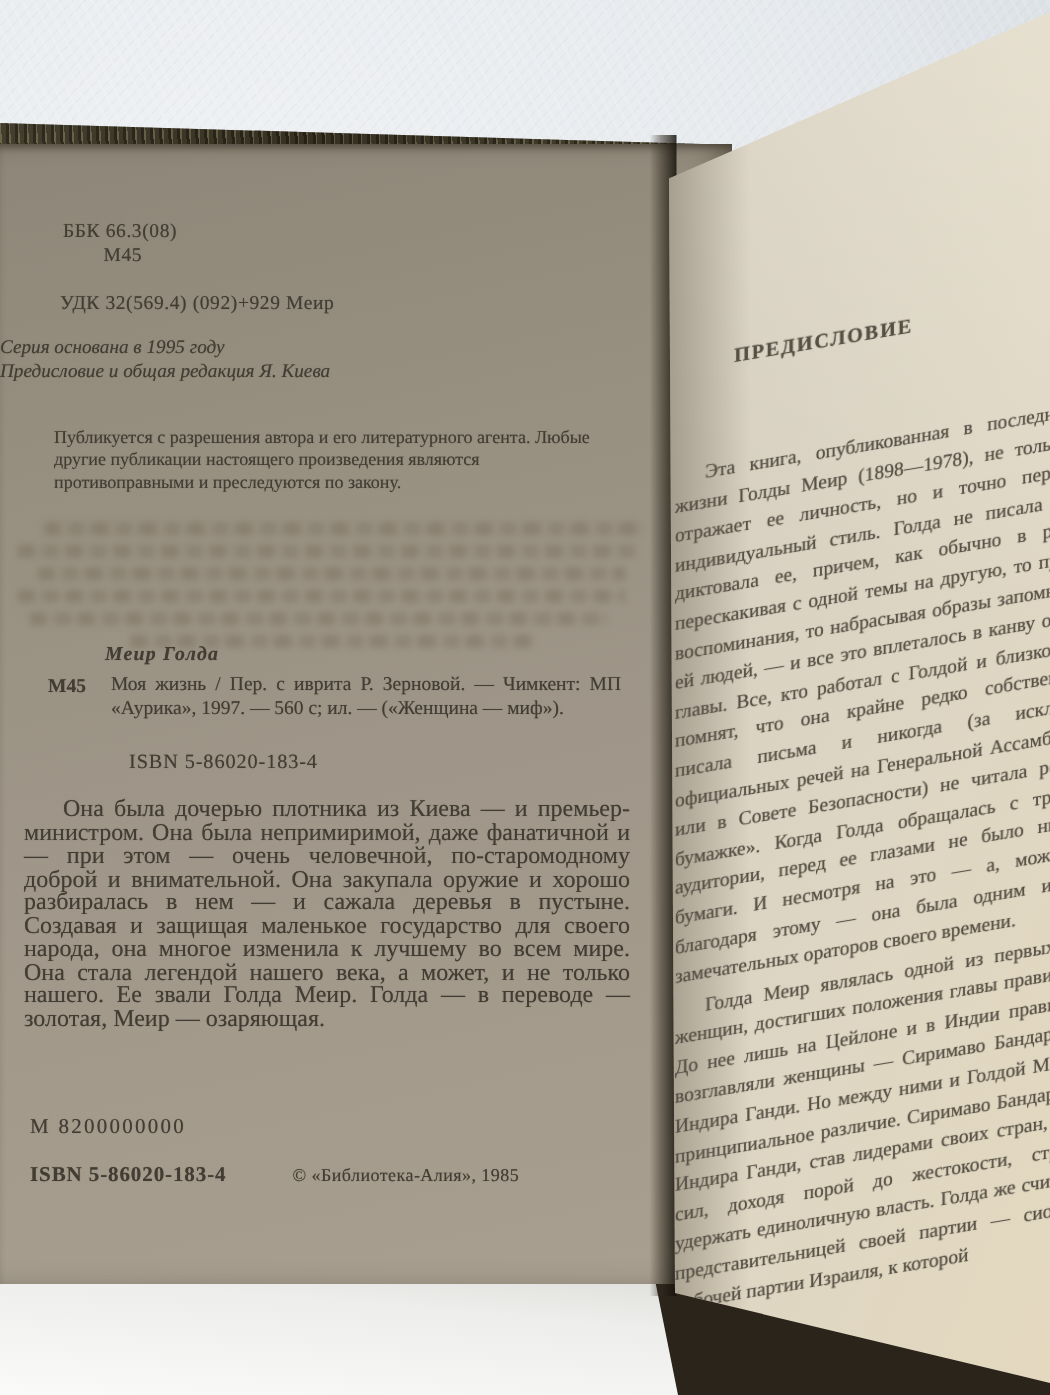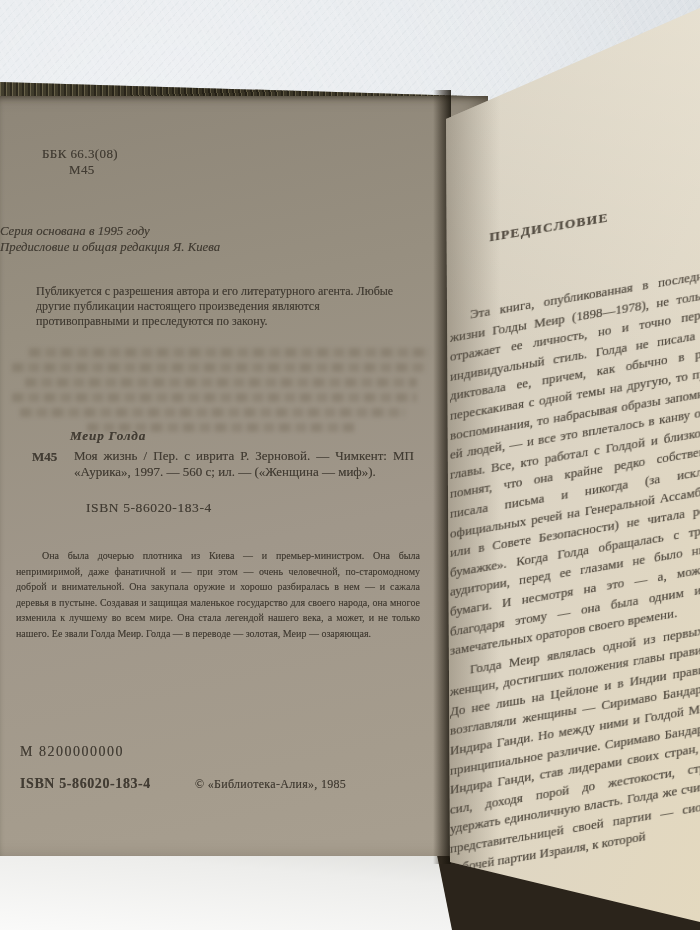--- a/index.html
+++ b/index.html
@@ -59,22 +59,22 @@
   .showthrough{left:12px;top:252px;width:418px;opacity:.55;}
   .st-line{height:9px;margin-bottom:6px;filter:blur(2.2px);
     background:repeating-linear-gradient(90deg,
       rgba(104,92,74,.55) 0 11px, rgba(104,92,74,.12) 11px 17px,
       rgba(104,92,74,.45) 17px 27px, rgba(104,92,74,.10) 27px 32px);}
   .author{left:70px;top:332px;font-size:13.2px;font-weight:bold;letter-spacing:.8px;font-style:italic;}
   .catalog{left:74px;top:352px;width:340px;text-align:justify;
            font-size:13px;line-height:15.8px;}
   .catalog .code{position:absolute;left:-42px;top:1px;font-weight:bold;text-align:left;}
   .isbn1{left:86px;top:404px;font-size:13.5px;letter-spacing:.6px;}
-  .annotation{left:16px;top:452px;width:404px;text-align:justify;
-              text-indent:26px;font-size:10px;line-height:15.5px;}
+  .annotation{left:16px;top:436px;width:404px;text-align:justify;
+              text-indent:26px;font-size:16px;line-height:15.5px;}
   .catnum{left:20px;top:648px;font-size:14px;font-weight:normal;letter-spacing:1.5px;}
   .bottomline{left:20px;top:680px;display:flex;gap:44px;align-items:baseline;}
   .isbn2{font-size:14px;font-weight:bold;letter-spacing:.6px;}
   .cpy{font-size:12px;letter-spacing:.3px;}
   
   .gutter{
     position:absolute;left:433px;top:90px;width:18px;height:774px;
     background:linear-gradient(90deg, rgba(58,50,38,0) 0%, rgba(48,41,30,.5) 45%, rgba(22,18,10,.85) 100%);
   }
   
@@ -115,20 +115,21 @@
 
   <div class="cover-strip"></div>
 
   <div class="left-page">
 
     <div class="abs bbk">
       <div>ББК 66.3(08)</div>
       <div class="code">М45</div>
     </div>
 
+    <div class="abs udk">УДК 32(569.4) (092)+929 Меир</div>
 
     <div class="abs series">
       <div>Серия основана в 1995 году</div>
       <div>Предисловие и общая редакция Я. Киева</div>
     </div>
 
     <div class="abs notice">Публикуется с разрешения автора и его литературного агента. Любые другие публикации настоящего произведения являются противоправными и преследуются по закону.</div>
 
     <div class="abs showthrough">
       <div class="st-line" style="width:96%;margin-left:4%;"></div>

